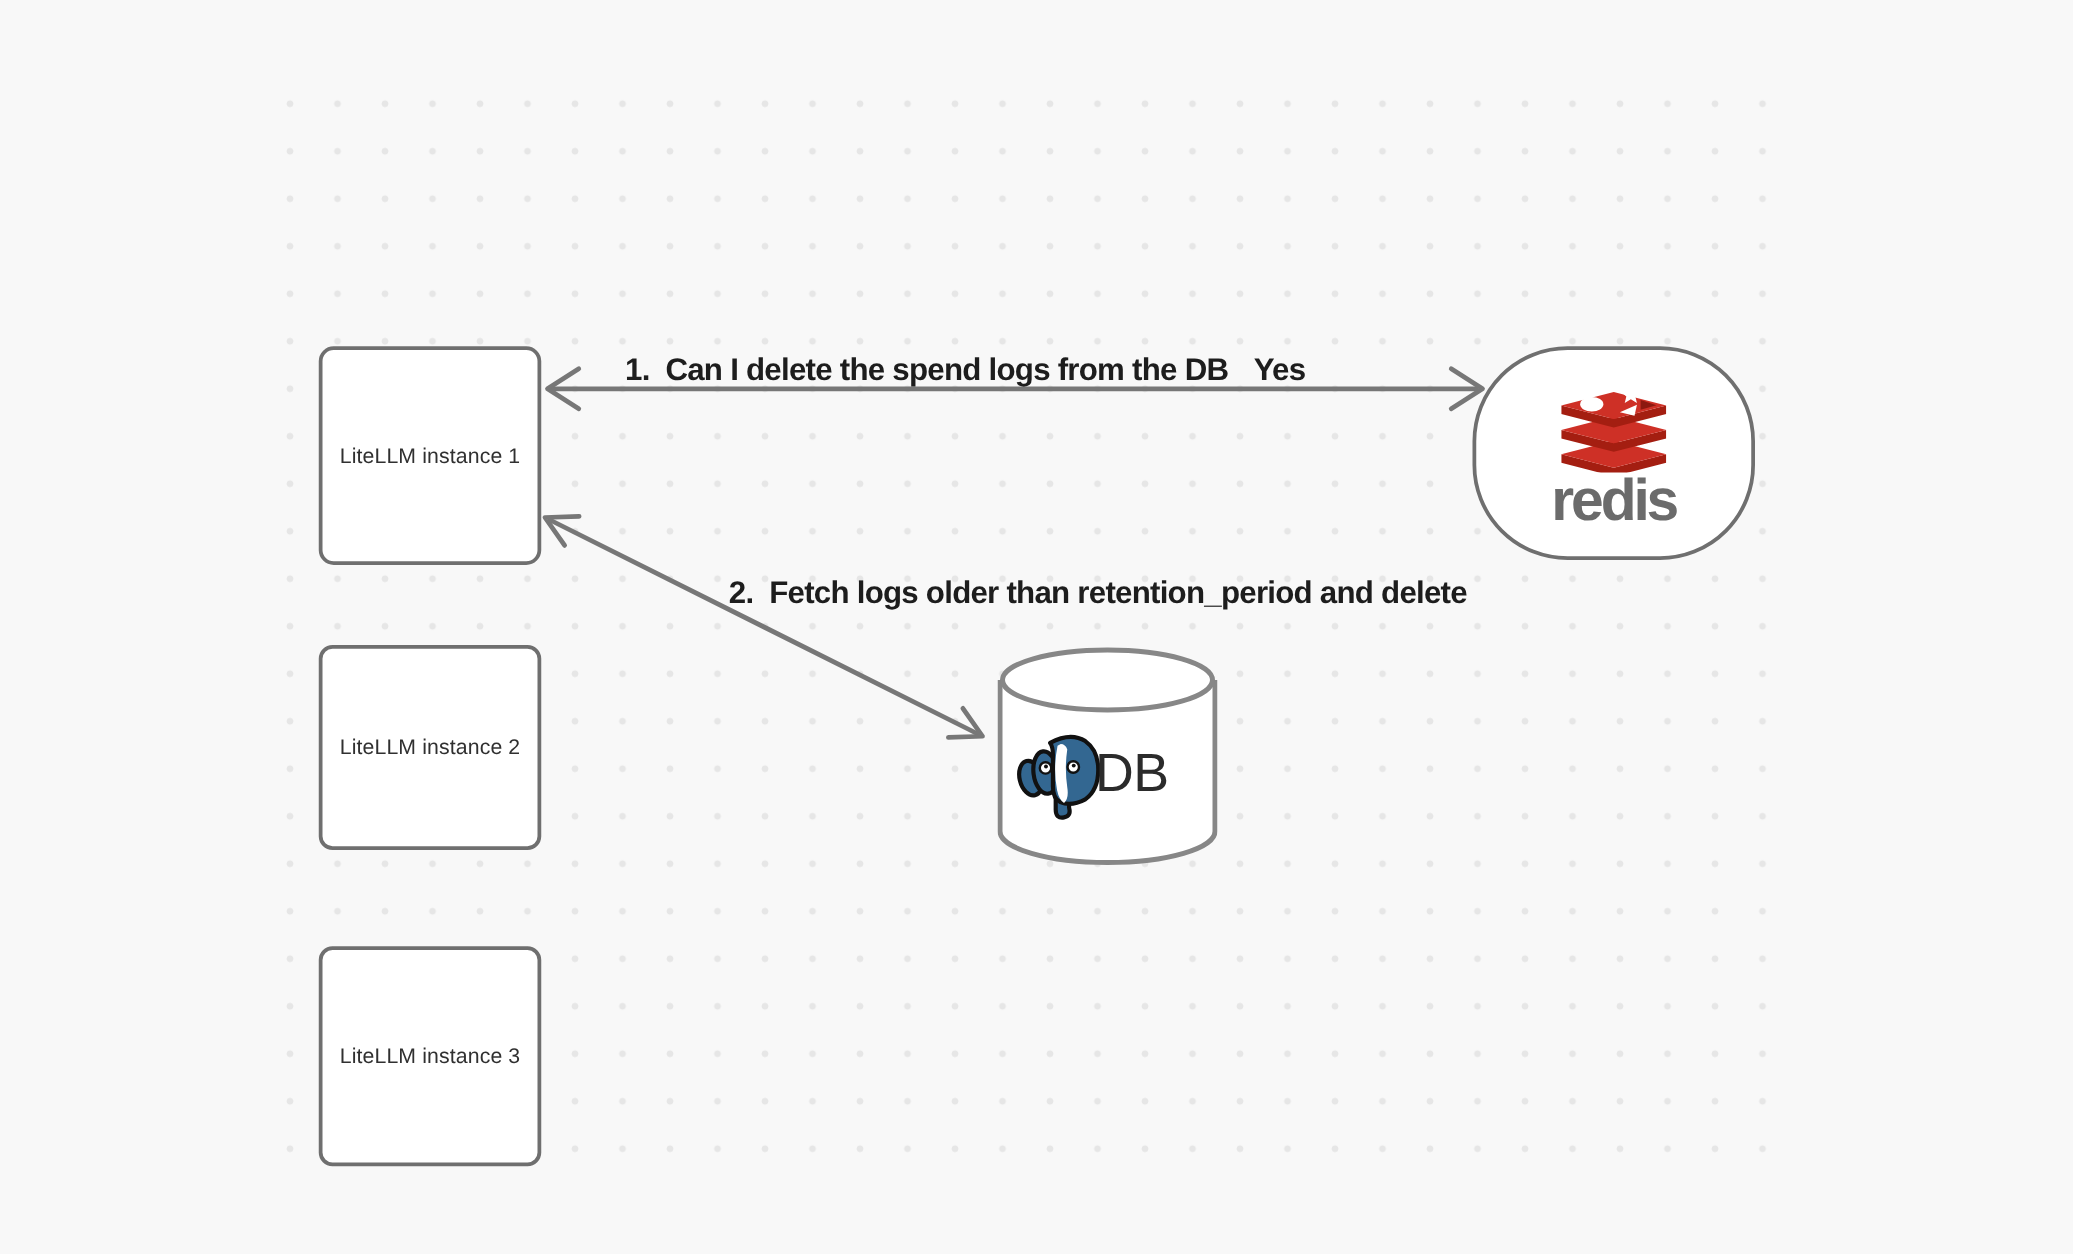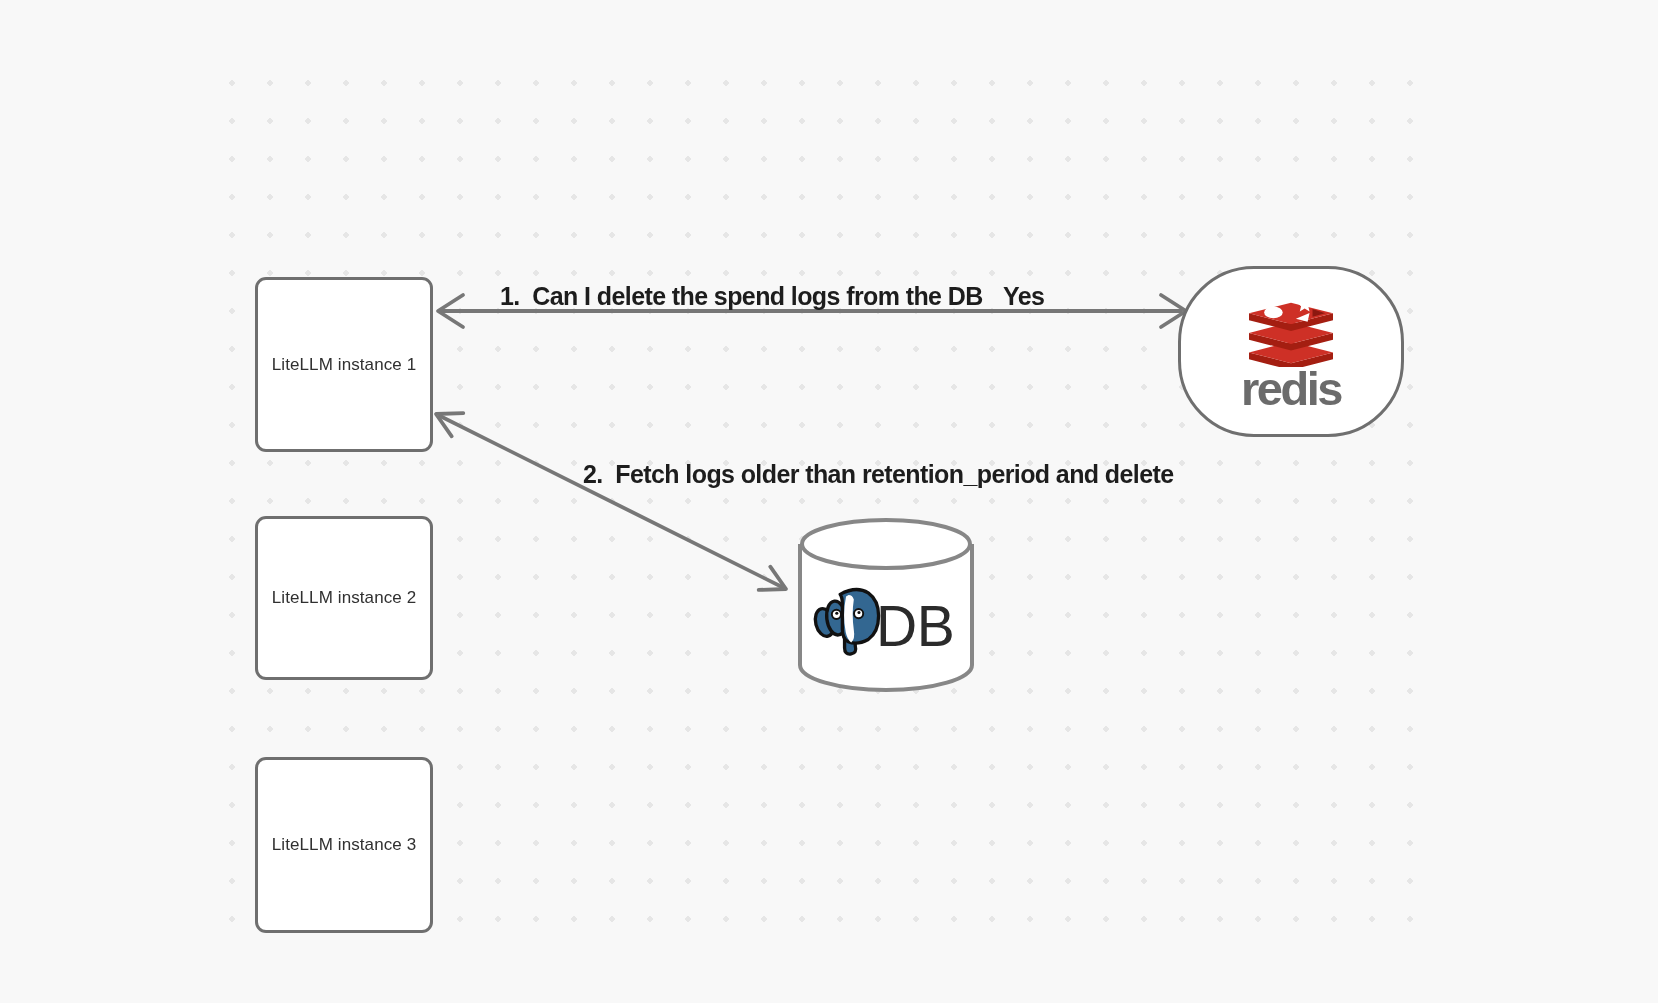--- a/index.html
+++ b/index.html
@@ -16,35 +16,35 @@
   }
   .node-box{
     position:absolute;width:178px;height:175px;background:#ffffff;
     border:3.5px solid #6f6f6f;border-radius:11px;box-sizing:border-box;
     display:flex;align-items:center;justify-content:center;
   }
   .node-box .node-label{
     font-size:17px;color:#303030;letter-spacing:.1px;white-space:nowrap;
   }
   .redis-node{
-    position:absolute;left:1178px;top:266px;width:226px;height:171px;
+    position:absolute;left:1178px;top:277px;width:226px;height:171px;
     background:#ffffff;border:3.5px solid #6f6f6f;border-radius:76px;
     box-sizing:border-box;display:flex;flex-direction:column;
     align-items:center;justify-content:center;
   }
   .redis-wordmark{
     font-size:47px;font-weight:bold;color:#6b6b6b;letter-spacing:-2.5px;
     margin-top:-2px;line-height:1;
   }
   .edge-label{
     position:absolute;font-weight:bold;font-size:25px;color:#1d1d1d;
     letter-spacing:-0.6px;white-space:pre;line-height:1.1;
   }
   .db-label{
-    position:absolute;left:876px;top:598px;font-size:57px;font-weight:500;
+    position:absolute;left:876px;top:598px;font-size:43px;font-weight:500;
     color:#2b2b2b;letter-spacing:-0.5px;line-height:1;
   }
   svg{display:block;}
   .abs{position:absolute;}
 </style>
 </head>
 <body>
 
 <div class="stage">
 
@@ -56,21 +56,21 @@
       <path d="M463 295 L438 311 L463 327"></path>
       <path d="M1161 295 L1186 311 L1161 327"></path>
     </g>
     <g stroke="#777777" stroke-width="3.8" stroke-linecap="round" stroke-linejoin="round">
       <path d="M440 416 L782 587"></path>
       <path d="M451.7 436.3 L436 414 L463.3 413.1"></path>
       <path d="M758.7 589.9 L786 589 L770.3 566.7"></path>
     </g>
   </svg>
 
-  <div class="node-box" style="left:255px;top:277px;">
+  <div class="node-box" style="left:255px;top:277px;border-radius:12px;">
     <span class="node-label">LiteLLM instance 1</span>
   </div>
   <div class="node-box" style="left:255px;top:516px;height:164px;">
     <span class="node-label">LiteLLM instance 2</span>
   </div>
   <div class="node-box" style="left:255px;top:757px;height:176px;align-items:center;">
     <span class="node-label">LiteLLM instance 3</span>
   </div>
 
   <div class="redis-node">

